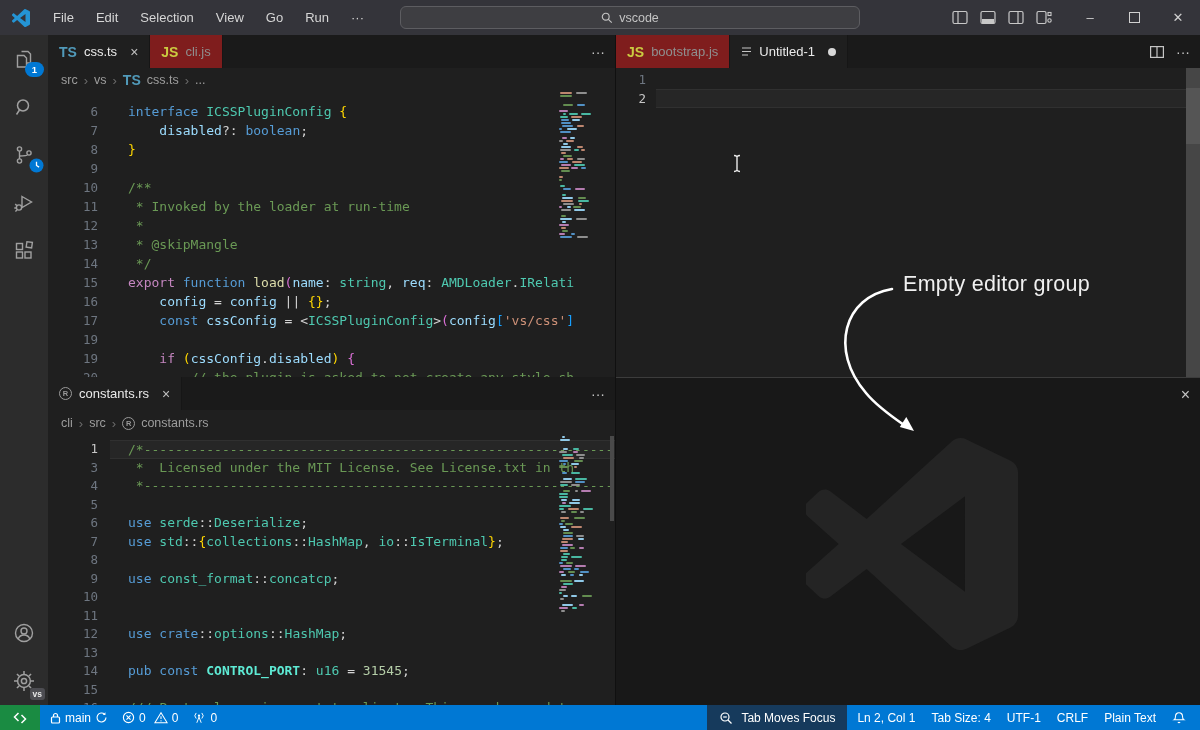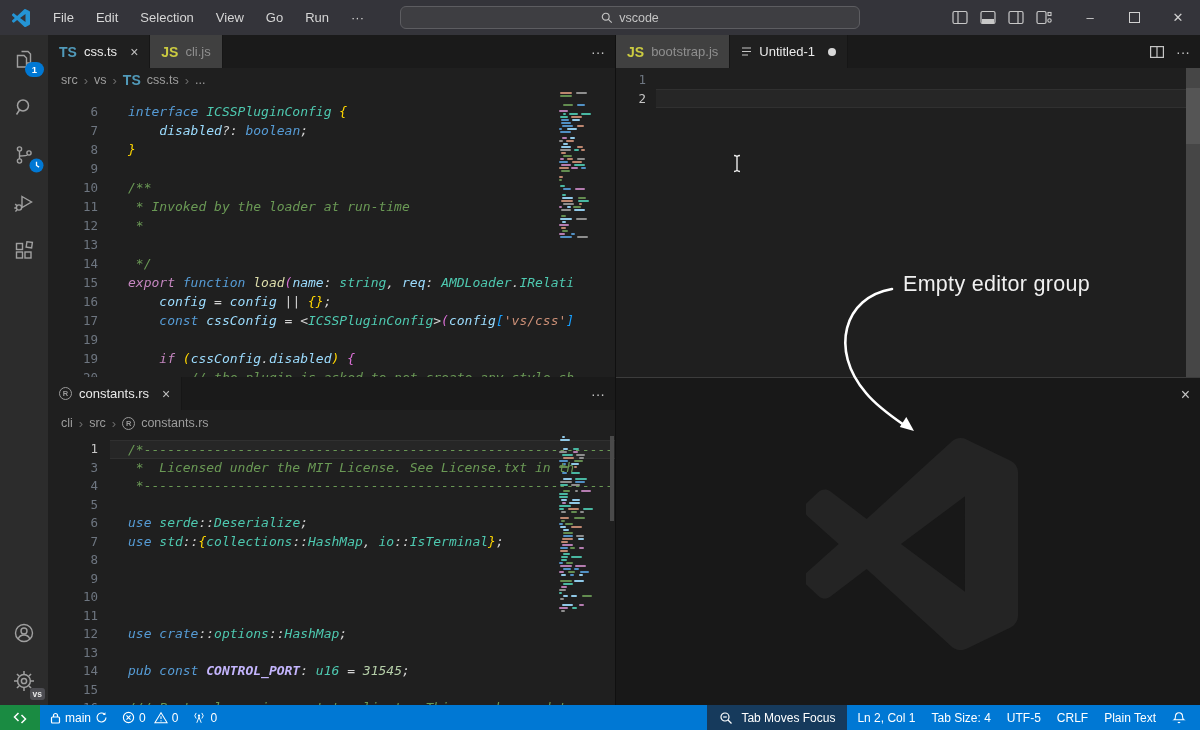--- a/index.html
+++ b/index.html
@@ -28,45 +28,45 @@
             padding:1px 3px;font-weight:bold;}
   
   .group{position:absolute;background:#1f1f1f;overflow:hidden;}
   #g-tl{left:48px;top:35px;width:567px;height:342px;}
   #g-tr{left:616px;top:35px;width:584px;height:342px;}
   #g-bl{left:48px;top:377px;width:567px;height:328px;}
   #g-br{left:616px;top:378px;width:584px;height:327px;background:#181818;}
   .vsash{position:absolute;left:615px;top:35px;width:1px;height:670px;background:#101010;}
   .hsash-r{position:absolute;left:616px;top:377px;width:584px;height:1px;background:#3c3c3c;}
   .tabbar{position:relative;height:33px;background:#1a1a1a;display:flex;align-items:stretch;}
-  .tab{display:flex;align-items:center;gap:7px;padding:0 11px;font-size:13px;background:#404040;color:#8f8f8f;
+  .tab{display:flex;align-items:center;gap:7px;padding:0 11px;font-size:13px;background:#7f1d1d;color:#8f8f8f;
        border-right:1px solid #161616;cursor:default;}
   .tab.active{background:#1f1f1f;color:#eaeaea;}
   .tab-close{font-size:14px;color:#c0c0c0;margin-left:6px;}
   .dirty-dot{width:8px;height:8px;border-radius:50%;background:#d8d8d8;margin-left:6px;}
   .ficon{font-size:14px;font-weight:bold;letter-spacing:0;}
   .ficon.ts{color:#519aba}.ficon.js{color:#cbcb41}
   .rust-ic{width:11px;height:11px;border:1px solid #9a9a9a;border-radius:50%;color:#9a9a9a;font-size:7.5px;line-height:11px;
            text-align:center;font-weight:bold;}
   .tab-actions{position:absolute;right:10px;top:0;height:33px;display:flex;align-items:center;gap:12px;color:#c5c5c5;font-size:14px;}
   .crumbs{height:24px;display:flex;align-items:center;gap:6px;padding-left:13px;font-size:12.5px;color:#9d9d9d;background:#1f1f1f;}
   .crumbs .sep{color:#6a6a6a;font-size:13px;}
   
   .code{position:absolute;left:0;right:0;bottom:0;font-family:"DejaVu Sans Mono","Liberation Mono",monospace;
         font-size:13px;}
   .row{display:flex;height:var(--rh,19px);line-height:var(--rh,19px);white-space:pre;}
   .ln{flex:none;width:50px;text-align:right;padding-right:12px;color:#6e7681;font-size:12.5px;}
-  .ct{flex:1;padding-left:18px;margin-right:14px;font-style:italic;}
+  .ct{flex:1;padding-left:18px;margin-right:14px;}
   .row.cur .ct{border-top:1px solid #303030;border-bottom:1px solid #303030;background:rgba(255,255,255,0.03);}
   .row.cur .ln{color:#c6c6c6;}
   #code-tr .ln{width:30px;padding-right:10px;}
   #code-tr .ct{padding-left:12px;}
   .pln{color:#d4d4d4}.kw{color:#569cd6}.ctl{color:#c586c0}.typ{color:#4ec9b0}.fnc{color:#dcdcaa}
   .vrb{color:#9cdcfe}.str{color:#ce9178}.com{color:#6a9955}.num{color:#b5cea8}
-  .br1{color:#ffd700}.br2{color:#da70d6}.br3{color:#179fff}.cst{color:#c4b5fd;font-weight:bold}
+  .br1{color:#ffd700}.br2{color:#da70d6}.br3{color:#179fff}.cst{color:#5eead4;font-weight:bold}
   .minimap{position:absolute;left:510px;width:30px;}
   .mk{position:absolute;height:2px;border-radius:1px;opacity:.9;}
   .mini-scroll{position:absolute;width:4px;background:#4a4a4a;}
   .scrollbar-tr{position:absolute;right:0;top:33px;bottom:0;width:14px;background:#464646;}
   .scrollbar-tr .slider{position:absolute;left:0;right:0;top:20px;height:56px;background:#555555;}
   
   .annotation{position:absolute;left:903px;top:272px;font-size:21.5px;font-weight:300;color:#f0f0f0;letter-spacing:.3px;}
   .anno-arrow{position:absolute;left:616px;top:35px;pointer-events:none;}
   .mouse-ibeam{position:absolute;left:731px;top:154px;}
   
@@ -233,21 +233,21 @@
       <span>...</span>
     </div>
     <div class="code" id="code-tl" style="top:57px;padding-top:10px">
         <div class="row"><span class="ln">6</span><span class="ct"><span class="kw">interface</span><span class="pln"> </span><span class="typ">ICSSPluginConfig</span><span class="pln"> </span><span class="br1">{</span></span></div>
         <div class="row"><span class="ln">7</span><span class="ct"><span class="pln">    </span><span class="vrb">disabled</span><span class="pln">?: </span><span class="kw">boolean</span><span class="pln">;</span></span></div>
         <div class="row"><span class="ln">8</span><span class="ct"><span class="br1">}</span></span></div>
         <div class="row"><span class="ln">9</span><span class="ct"></span></div>
         <div class="row"><span class="ln">10</span><span class="ct"><span class="com">/**</span></span></div>
         <div class="row"><span class="ln">11</span><span class="ct"><span class="com"> * Invoked by the loader at run-time</span></span></div>
         <div class="row"><span class="ln">12</span><span class="ct"><span class="com"> *</span></span></div>
-        <div class="row"><span class="ln">13</span></div>
+        <div class="row"><span class="ln">13</span><span class="ct"><span class="com"> * @skipMangle</span></span></div>
         <div class="row"><span class="ln">14</span><span class="ct"><span class="com"> */</span></span></div>
         <div class="row"><span class="ln">15</span><span class="ct"><span class="ctl">export</span><span class="pln"> </span><span class="kw">function</span><span class="pln"> </span><span class="fnc">load</span><span class="br2">(</span><span class="vrb">name</span><span class="pln">: </span><span class="typ">string</span><span class="pln">, </span><span class="vrb">req</span><span class="pln">: </span><span class="typ">AMDLoader</span><span class="pln">.</span><span class="typ">IRelati</span></span></div>
         <div class="row"><span class="ln">16</span><span class="ct"><span class="pln">    </span><span class="vrb">config</span><span class="pln"> = </span><span class="vrb">config</span><span class="pln"> || </span><span class="br1">{}</span><span class="pln">;</span></span></div>
         <div class="row"><span class="ln">17</span><span class="ct"><span class="pln">    </span><span class="kw">const</span><span class="pln"> </span><span class="vrb">cssConfig</span><span class="pln"> = &lt;</span><span class="typ">ICSSPluginConfig</span><span class="pln">&gt;</span><span class="br2">(</span><span class="vrb">config</span><span class="br3">[</span><span class="str">'vs/css'</span><span class="br3">]</span></span></div>
         <div class="row"><span class="ln">19</span><span class="ct"></span></div>
         <div class="row"><span class="ln">19</span><span class="ct"><span class="pln">    </span><span class="ctl">if</span><span class="pln"> </span><span class="br1">(</span><span class="vrb">cssConfig</span><span class="pln">.</span><span class="vrb">disabled</span><span class="br1">)</span><span class="pln"> </span><span class="br2">{</span></span></div>
         <div class="row"><span class="ln">20</span><span class="ct"><span class="pln">        </span><span class="com">// the plugin is asked to not create any style sh</span></span></div>
       </div>
     <div class="minimap" id="mini-tl" style="top:57px;height:150px">
         <div class="mk" style="left: 2px; top: 0px; width: 11.8838px; background: rgb(206, 145, 120);"></div>
@@ -343,21 +343,21 @@
       <span>constants.rs</span>
     </div>
     <div class="code" id="code-bl" style="top:59px;padding-top:4px">
         <div class="row cur"><span class="ln">1</span><span class="ct"><span class="com">/*--------------------------------------------------------------------</span></span></div>
         <div class="row"><span class="ln">3</span><span class="ct"><span class="com"> *  Licensed under the MIT License. See License.txt in th</span></span></div>
         <div class="row"><span class="ln">4</span><span class="ct"><span class="com"> *--------------------------------------------------------------------</span></span></div>
         <div class="row"><span class="ln">5</span><span class="ct"></span></div>
         <div class="row"><span class="ln">6</span><span class="ct"><span class="kw">use</span><span class="pln"> </span><span class="typ">serde</span><span class="pln">::</span><span class="typ">Deserialize</span><span class="pln">;</span></span></div>
         <div class="row"><span class="ln">7</span><span class="ct"><span class="kw">use</span><span class="pln"> </span><span class="typ">std</span><span class="pln">::</span><span class="br1">{</span><span class="typ">collections</span><span class="pln">::</span><span class="typ">HashMap</span><span class="pln">, </span><span class="typ">io</span><span class="pln">::</span><span class="typ">IsTerminal</span><span class="br1">}</span><span class="pln">;</span></span></div>
         <div class="row"><span class="ln">8</span><span class="ct"></span></div>
-        <div class="row"><span class="ln">9</span></div>
+        <div class="row"><span class="ln">9</span><span class="ct"><span class="kw">use</span><span class="pln"> </span><span class="typ">const_format</span><span class="pln">::</span><span class="typ">concatcp</span><span class="pln">;</span></span></div>
         <div class="row"><span class="ln">10</span></div>
         <div class="row"><span class="ln">11</span><span class="ct"></span></div>
         <div class="row"><span class="ln">12</span><span class="ct"><span class="kw">use</span><span class="pln"> </span><span class="kw">crate</span><span class="pln">::</span><span class="typ">options</span><span class="pln">::</span><span class="typ">HashMap</span><span class="pln">;</span></span></div>
         <div class="row"><span class="ln">13</span><span class="ct"></span></div>
         <div class="row"><span class="ln">14</span><span class="ct"><span class="kw">pub</span><span class="pln"> </span><span class="kw">const</span><span class="pln"> </span><span class="cst">CONTROL_PORT</span><span class="pln">: </span><span class="typ">u16</span><span class="pln"> = </span><span class="num">31545</span><span class="pln">;</span></span></div>
         <div class="row"><span class="ln">15</span><span class="ct"></span></div>
         <div class="row"><span class="ln">16</span><span class="ct"><span class="com">/// Protocol version sent to clients. This can be used to</span></span></div>
       </div>
     <div class="minimap" id="mini-bl" style="top:59px;height:180px">
         <div class="mk" style="left: 4px; top: 0px; width: 3.41433px; background: rgb(156, 220, 254);"></div>
@@ -553,21 +553,21 @@
         </svg>
         <span style="margin-left:4px">Tab Moves Focus</span>
       </div>
       <div class="sb-item">
           <span>Ln 2, Col 1</span>
         </div>
       <div class="sb-item">
           <span>Tab Size: 4</span>
         </div>
       <div class="sb-item">
-          <span>UTF-5</span>
+          <span>UTF-1</span>
         </div>
       <div class="sb-item">
           <span>CRLF</span>
         </div>
       <div class="sb-item">
           <span>Plain Text</span>
         </div>
       <div class="sb-item">
         <svg width="14" height="14" viewBox="0 0 16 16">
           <path d="M8 2a4 4 0 0 0-4 4c0 3.2-1.4 4-1.4 4h10.8S12 9.2 12 6a4 4 0 0 0-4-4z" fill="none" stroke="#fff" stroke-width="1.2"></path>

